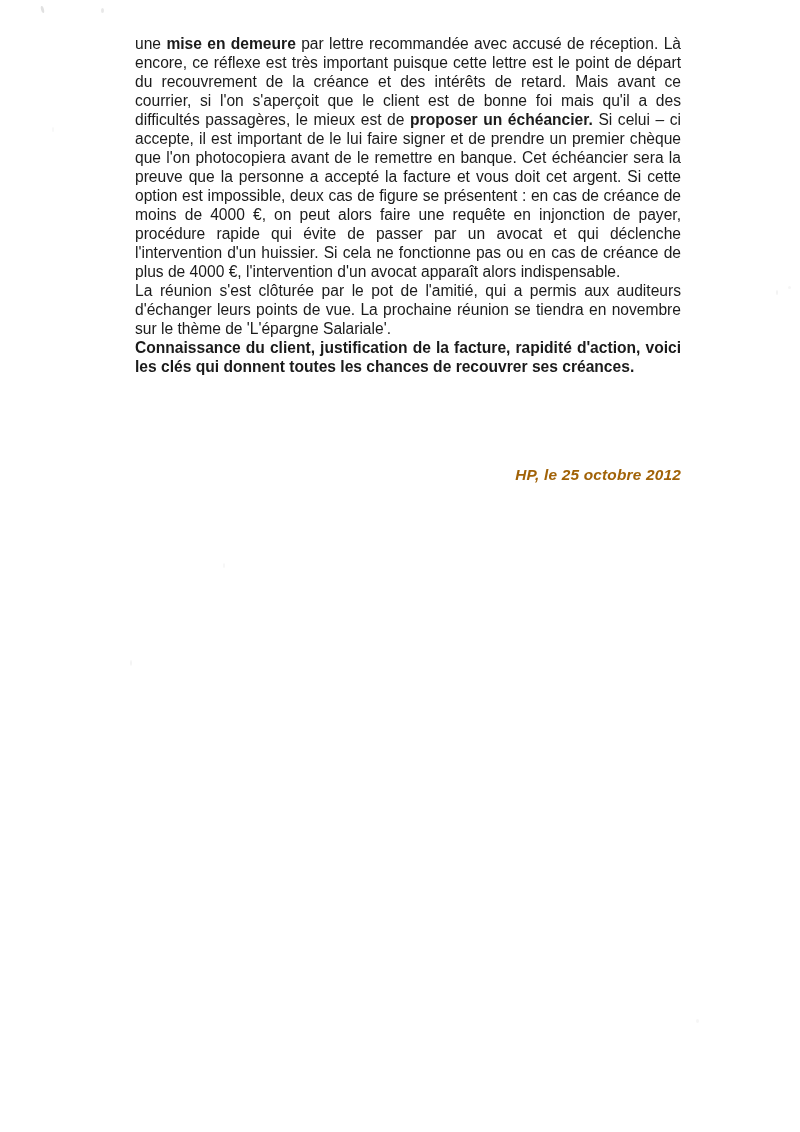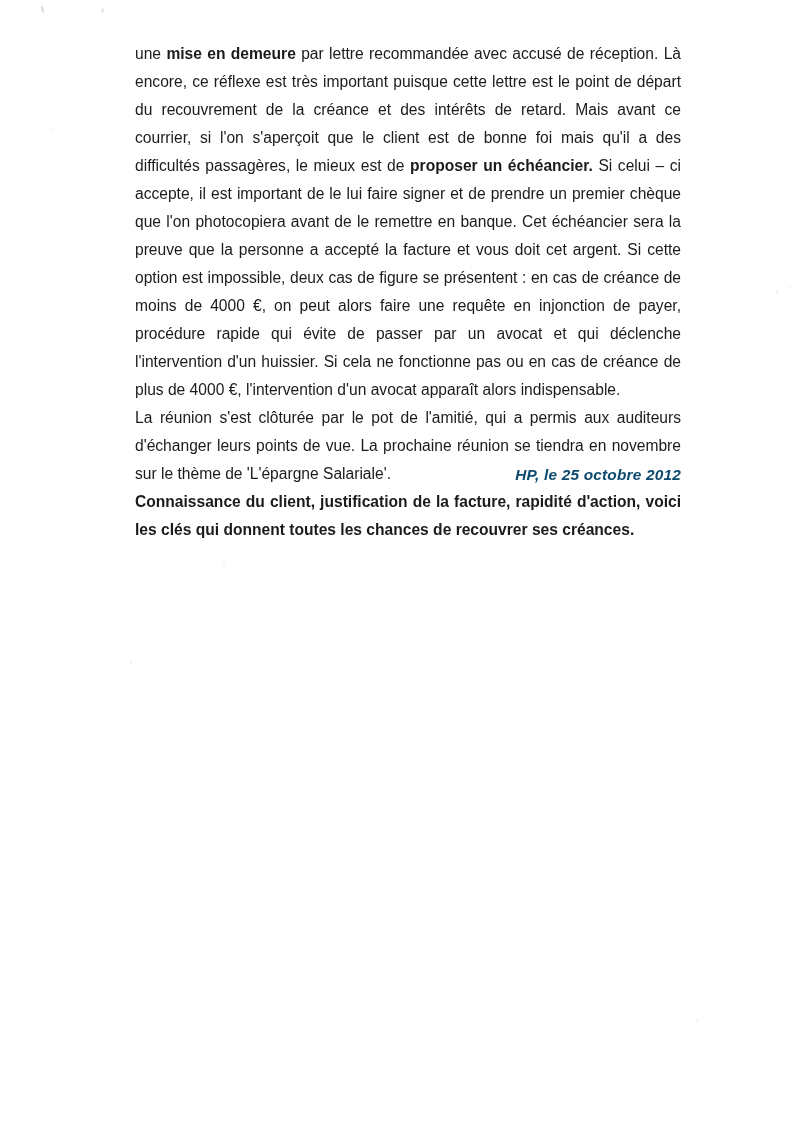--- a/index.html
+++ b/index.html
@@ -32,24 +32,23 @@
   .speckle.s7 { left: 696px; top: 1019px; width: 3px; height: 4px; opacity: 0.16; }
   .speckle.s8 { left: 52px;  top: 127px; width: 2px; height: 5px; opacity: 0.15; }
 
   .body-text {
     position: absolute;
     left: 135px;
     top: 34px;
     width: 546px;
     color: #1b1b1b;
     font-size: 15.6px;
-    line-height: 28px;
+    line-height: 19px;
     text-align: justify;
     text-justify: inter-word;
-    margin-top: 6px;
     -webkit-font-smoothing: antialiased;
   }
   .body-text p {
     margin: 0;
     text-align: justify;
   }
   
   .para b { font-weight: bold; }
 
   .para-bold {
@@ -60,21 +59,21 @@
   .signature {
     position: absolute;
     left: 135px;
     top: 466px;
     width: 546px;
     text-align: right;
     font-family: "Liberation Sans", sans-serif;
     font-weight: bold;
     font-style: italic;
     font-size: 15.4px;
-    color: #0c4a6e;
+    color: #a16207;
     letter-spacing: 0.2px;
   }
 </style>
 </head>
 <body>
 
 <div class="page">
 
   <span class="speckle s1"></span>
   <span class="speckle s2"></span>

